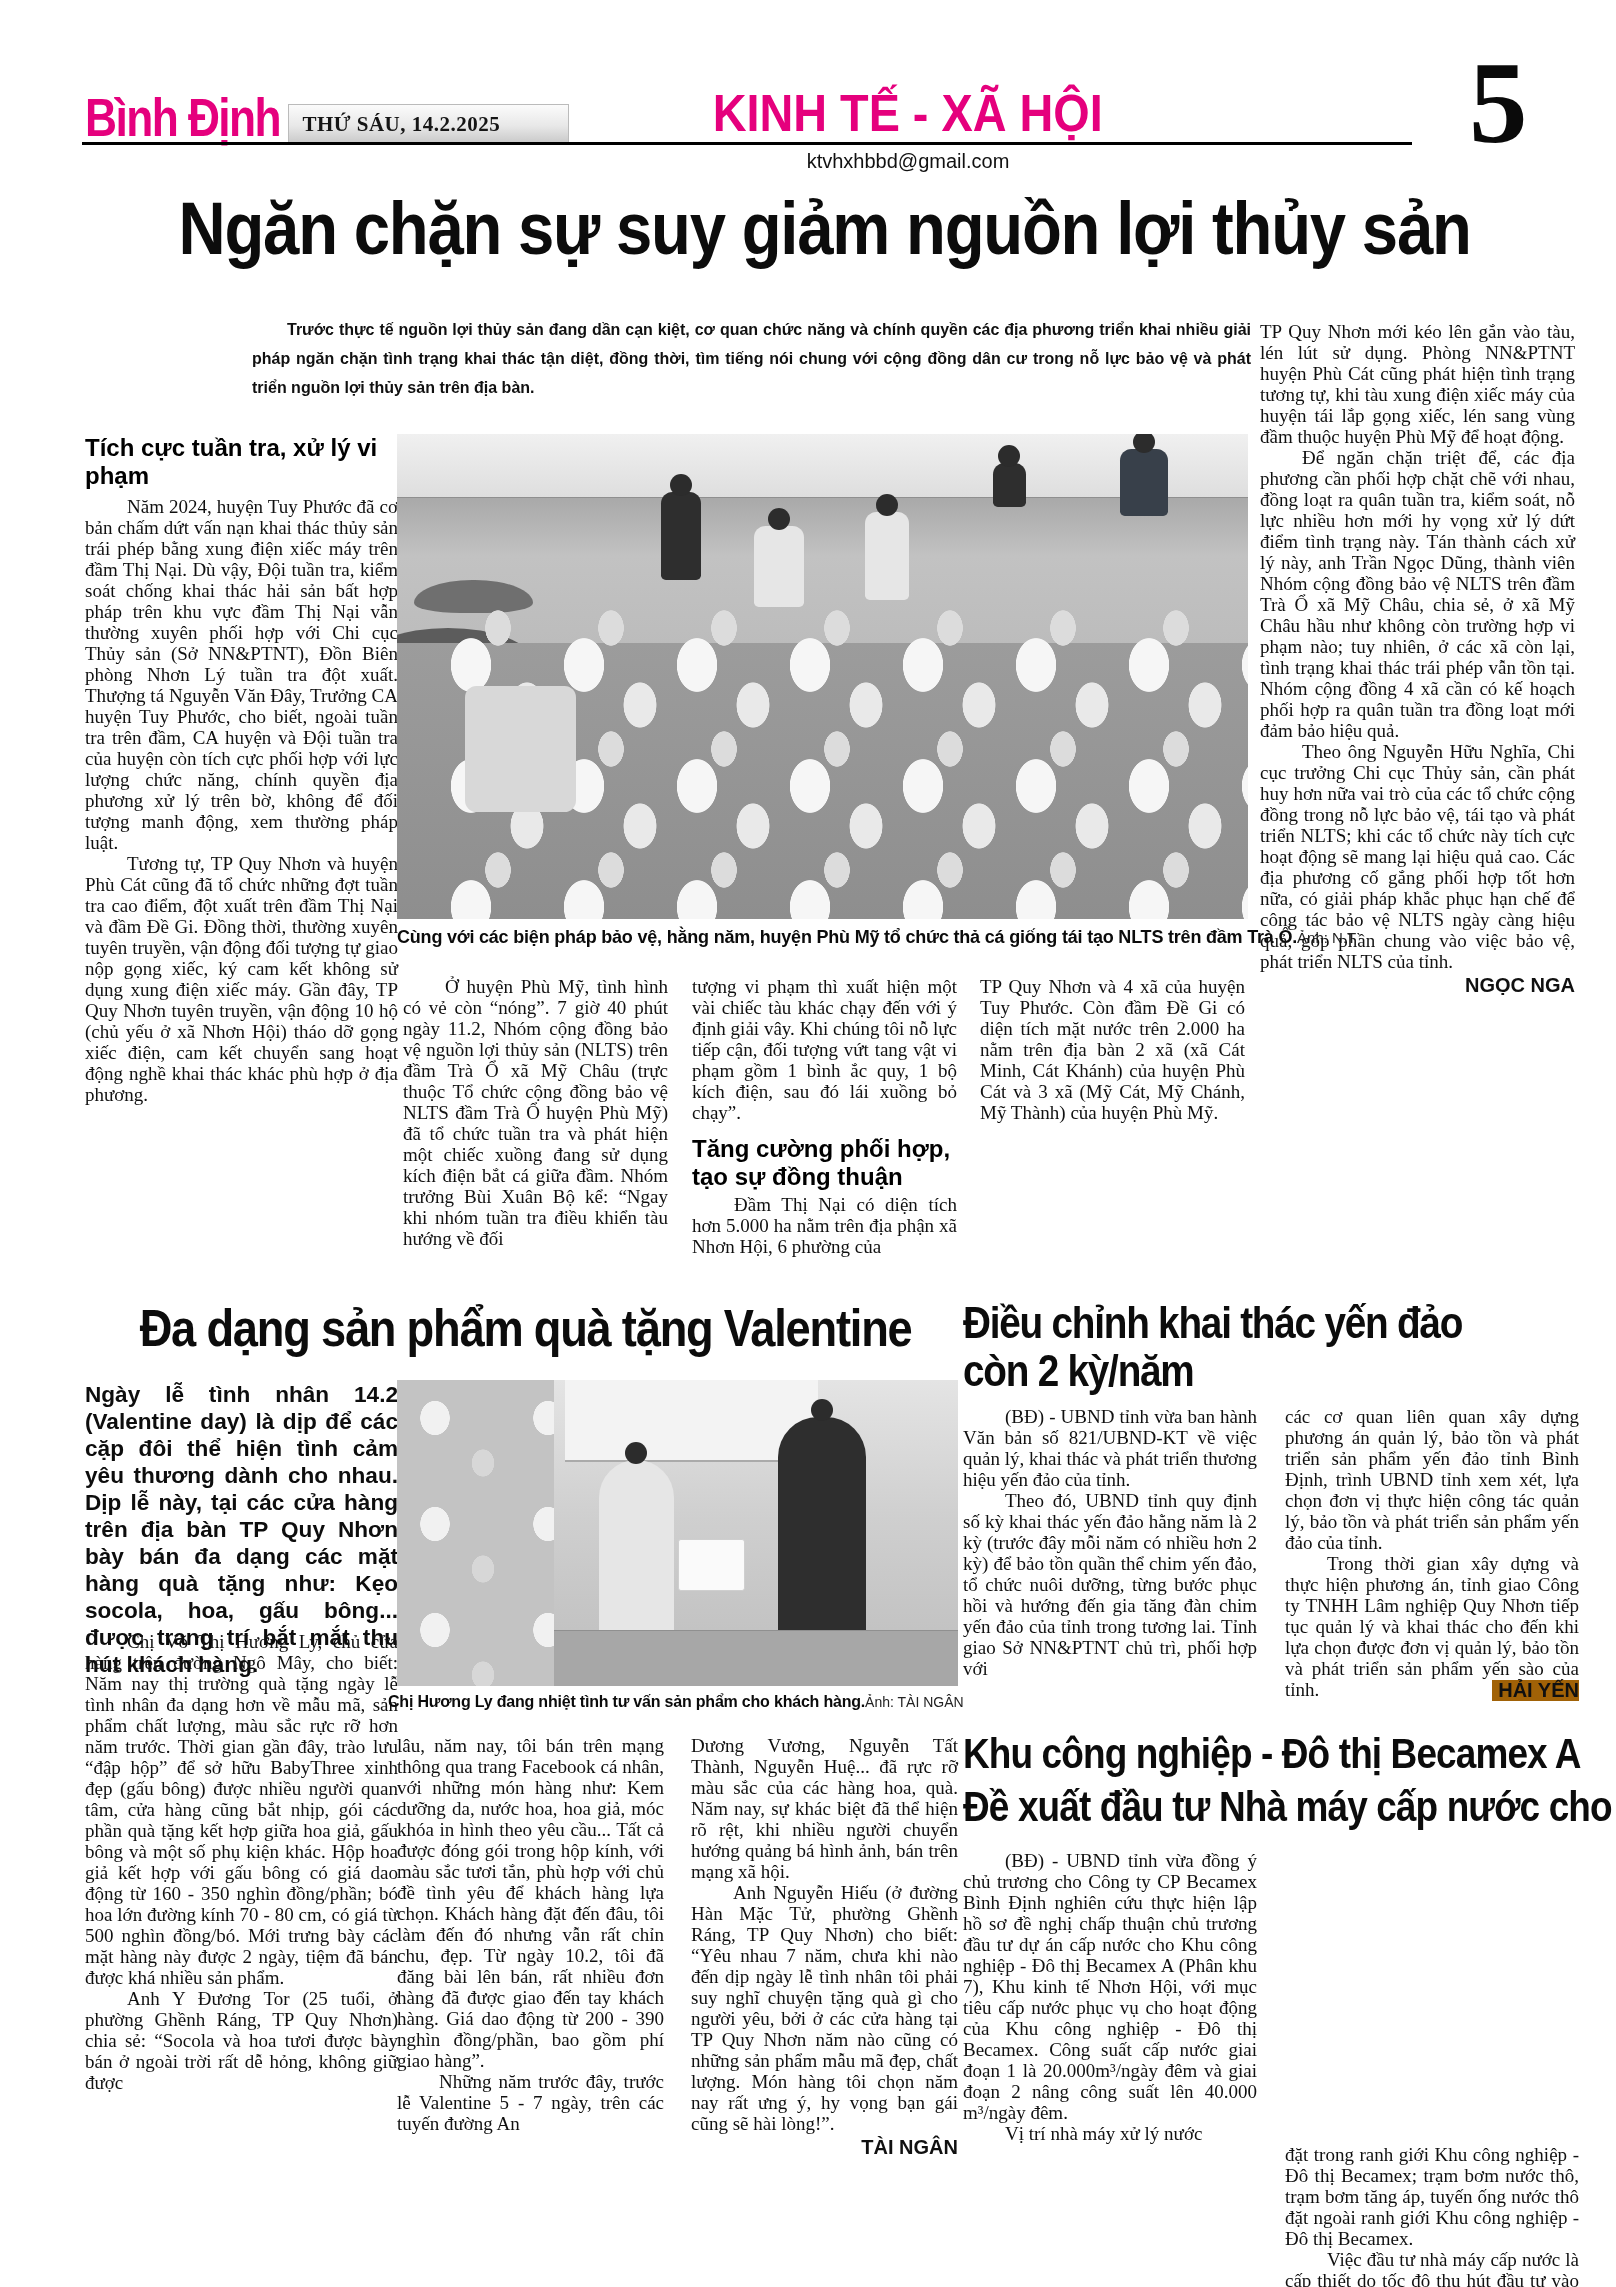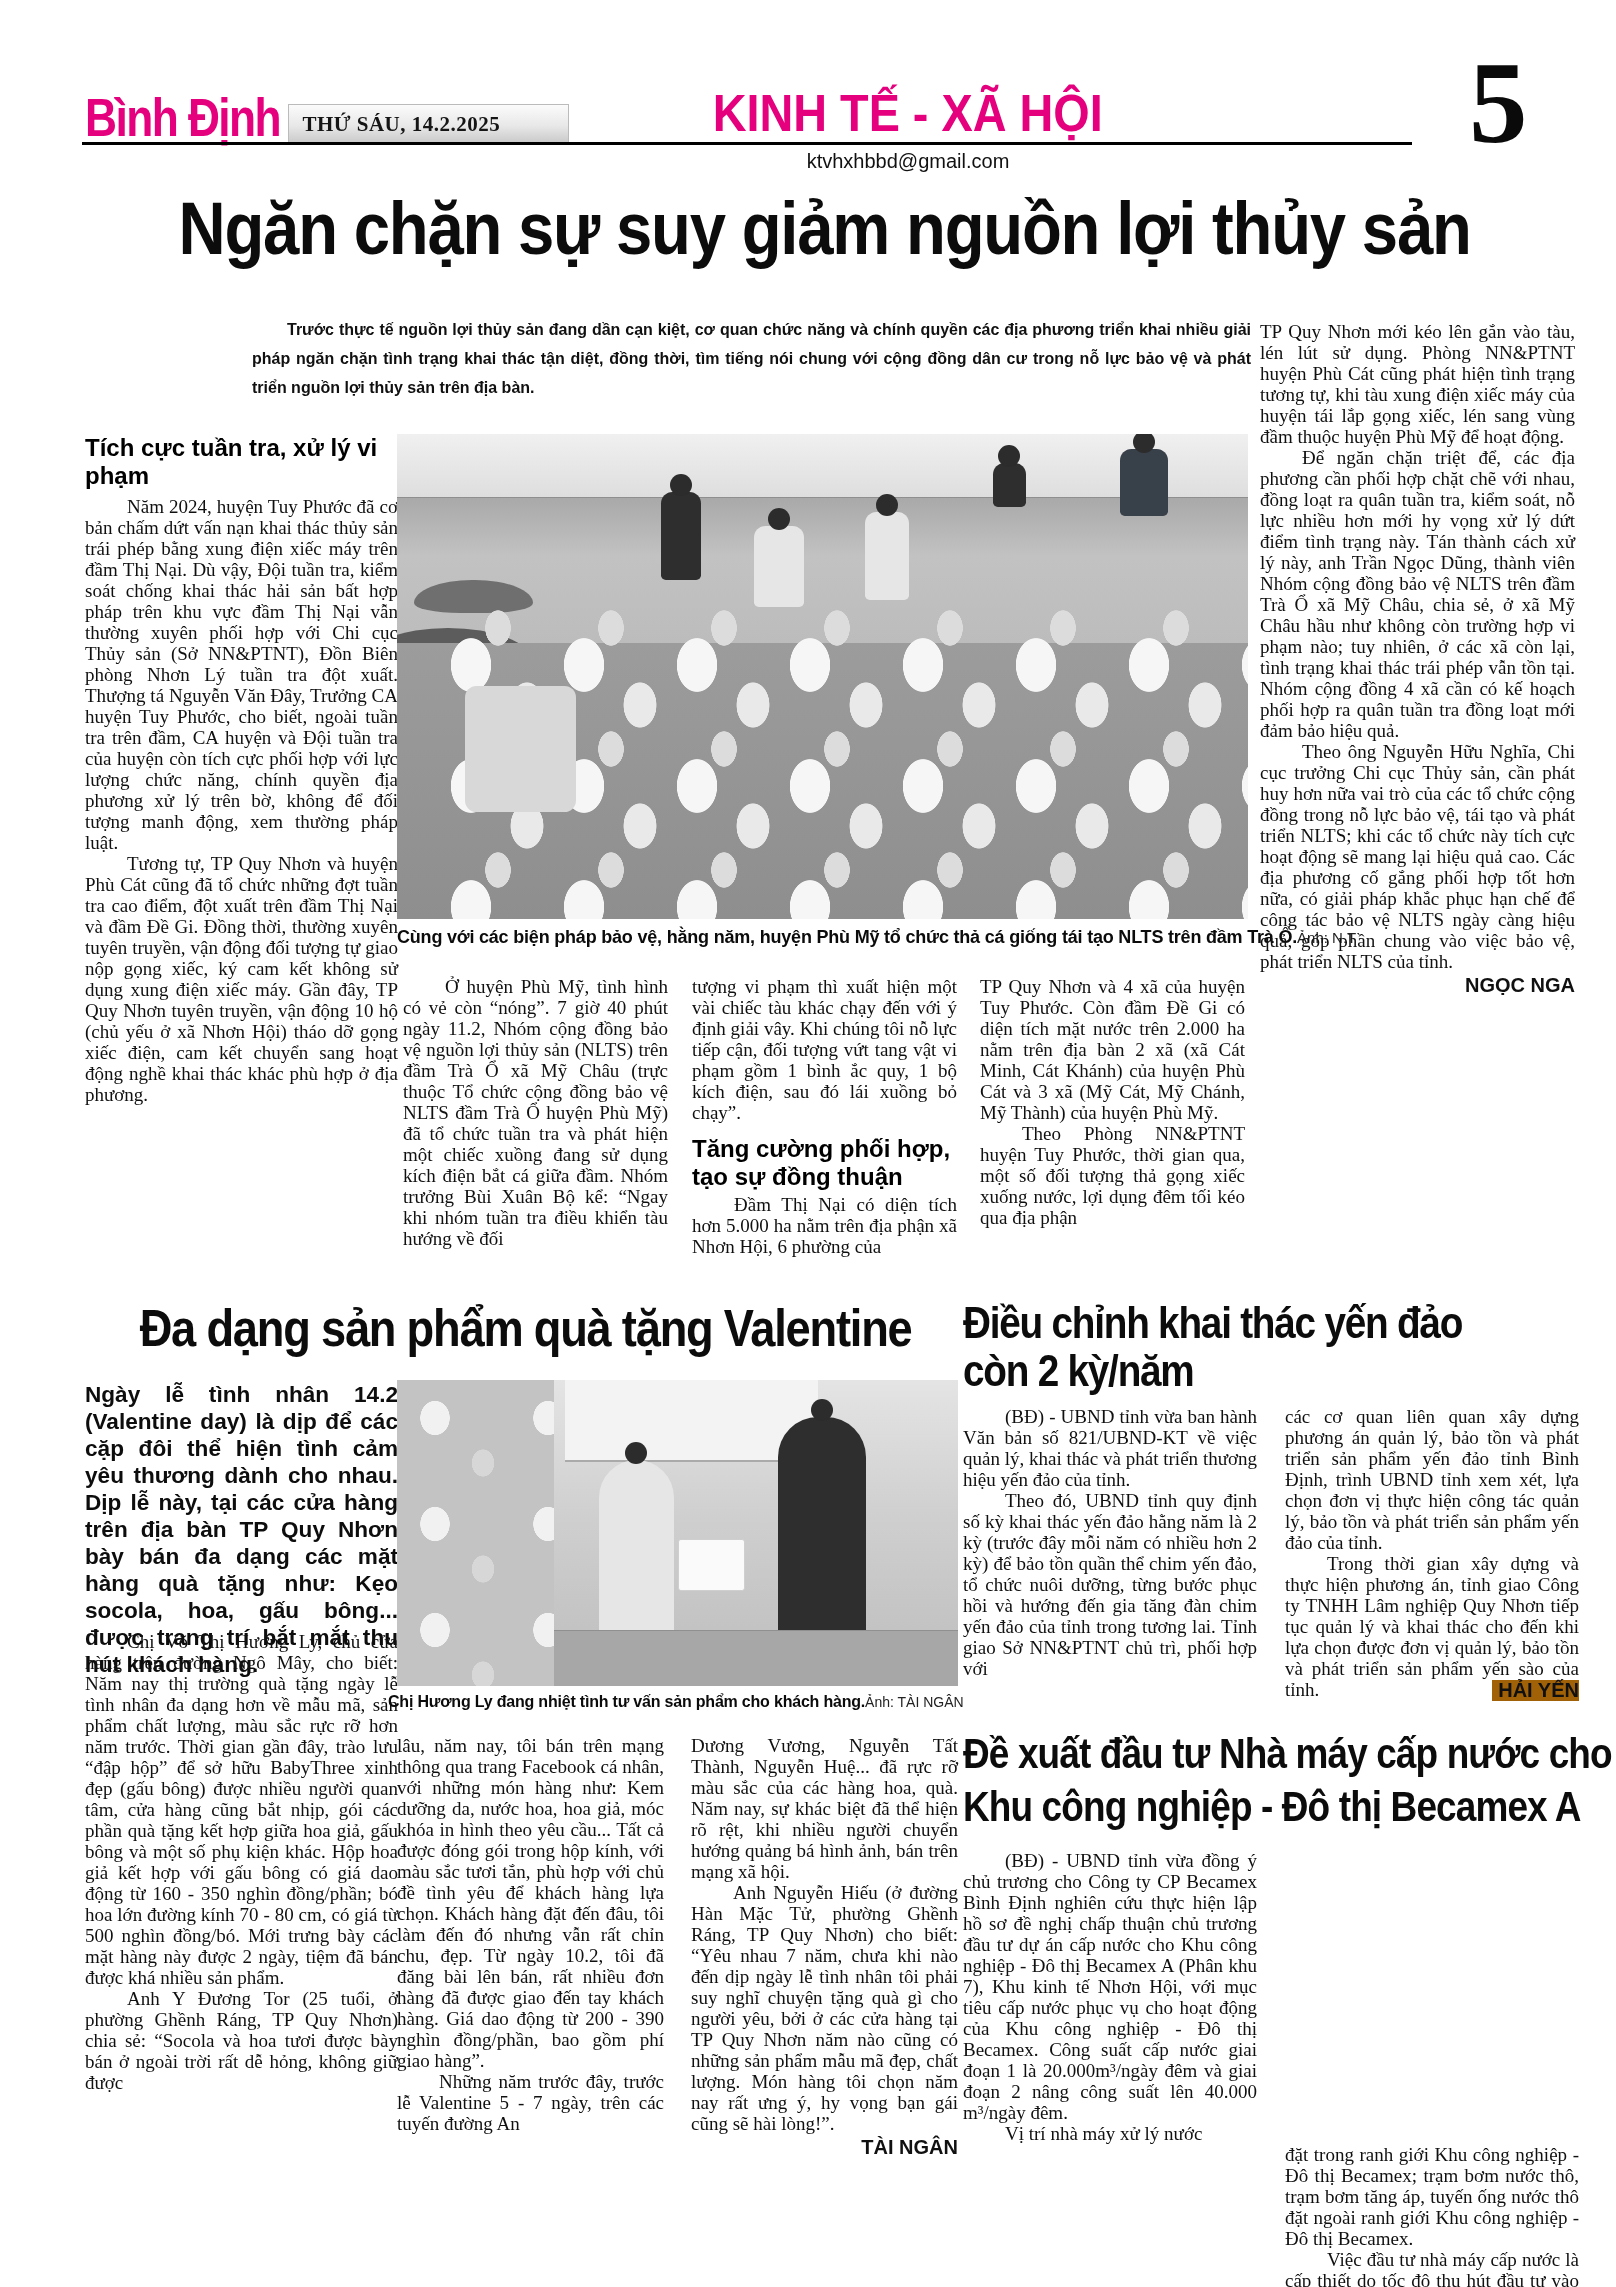--- a/index.html
+++ b/index.html
@@ -141,21 +141,20 @@
   <div class="abs bodycol" style="left:403px;top:976px;width:265px;">
     <p>Ở huyện Phù Mỹ, tình hình có vẻ còn “nóng”. 7 giờ 40 phút ngày 11.2, Nhóm cộng đồng bảo vệ nguồn lợi thủy sản (NLTS) trên đầm Trà Ổ xã Mỹ Châu (trực thuộc Tổ chức cộng đồng bảo vệ NLTS đầm Trà Ổ huyện Phù Mỹ) đã tổ chức tuần tra và phát hiện một chiếc xuồng đang sử dụng kích điện bắt cá giữa đầm. Nhóm trưởng Bùi Xuân Bộ kể: “Ngay khi nhóm tuần tra điều khiển tàu hướng về đối</p>
   </div>
   <div class="abs bodycol" style="left:692px;top:976px;width:265px;">
     <p class="noind">tượng vi phạm thì xuất hiện một vài chiếc tàu khác chạy đến với ý định giải vây. Khi chúng tôi nỗ lực tiếp cận, đối tượng vứt tang vật vi phạm gồm 1 bình ắc quy, 1 bộ kích điện, sau đó lái xuồng bỏ chạy”.</p>
     <h3 class="subhead subhead2">Tăng cường phối hợp, tạo sự đồng thuận</h3>
     <p>Đầm Thị Nại có diện tích hơn 5.000 ha nằm trên địa phận xã Nhơn Hội, 6 phường của</p>
   </div>
   <div class="abs bodycol" style="left:980px;top:976px;width:265px;">
     <p class="noind">TP Quy Nhơn và 4 xã của huyện Tuy Phước. Còn đầm Đề Gi có diện tích mặt nước trên 2.000 ha nằm trên địa bàn 2 xã (xã Cát Minh, Cát Khánh) của huyện Phù Cát và 3 xã (Mỹ Cát, Mỹ Chánh, Mỹ Thành) của huyện Phù Mỹ.</p>
-    <p>Theo Phòng NN&amp;PTNT huyện Tuy Phước, thời gian qua, một số đối tượng thả gọng xiếc xuống nước, lợi dụng đêm tối kéo qua địa phận</p>
   </div>
 
   <div class="abs bodycol" style="left:1260px;top:321px;width:315px;">
     <p class="noind">TP Quy Nhơn mới kéo lên gắn vào tàu, lén lút sử dụng. Phòng NN&amp;PTNT huyện Phù Cát cũng phát hiện tình trạng tương tự, khi tàu xung điện xiếc máy của huyện tái lắp gọng xiếc, lén sang vùng đầm thuộc huyện Phù Mỹ để hoạt động.</p>
     <p>Để ngăn chặn triệt để, các địa phương cần phối hợp chặt chẽ với nhau, đồng loạt ra quân tuần tra, kiểm soát, nỗ lực nhiều hơn mới hy vọng xử lý dứt điểm tình trạng này. Tán thành cách xử lý này, anh Trần Ngọc Dũng, thành viên Nhóm cộng đồng bảo vệ NLTS trên đầm Trà Ổ xã Mỹ Châu, chia sẻ, ở xã Mỹ Châu hầu như không còn trường hợp vi phạm nào; tuy nhiên, ở các xã còn lại, tình trạng khai thác trái phép vẫn tồn tại. Nhóm cộng đồng 4 xã cần có kế hoạch phối hợp ra quân tuần tra đồng loạt mới đảm bảo hiệu quả.</p>
     <p>Theo ông Nguyễn Hữu Nghĩa, Chi cục trưởng Chi cục Thủy sản, cần phát huy hơn nữa vai trò của các tổ chức cộng đồng trong nỗ lực bảo vệ, tái tạo và phát triển NLTS; khi các tổ chức này tích cực hoạt động sẽ mang lại hiệu quả cao. Các địa phương cố gắng phối hợp tốt hơn nữa, có giải pháp khắc phục hạn chế để công tác bảo vệ NLTS ngày càng hiệu quả, góp phần chung vào việc bảo vệ, phát triển NLTS của tỉnh.</p>
     <div class="byline">NGỌC NGA</div>
   </div>
 
   <div class="abs headline h-val" style="left:82px;top:1299px;width:874px;">
@@ -201,22 +200,22 @@
     <p>(BĐ) - UBND tỉnh vừa ban hành Văn bản số 821/UBND-KT về việc quản lý, khai thác và phát triển thương hiệu yến đảo của tỉnh.</p>
     <p>Theo đó, UBND tỉnh quy định số kỳ khai thác yến đảo hằng năm là 2 kỳ (trước đây mỗi năm có nhiều hơn 2 kỳ) để bảo tồn quần thể chim yến đảo, tổ chức nuôi dưỡng, từng bước phục hồi và hướng đến gia tăng đàn chim yến đảo của tỉnh trong tương lai. Tỉnh giao Sở NN&amp;PTNT chủ trì, phối hợp với</p>
   </div>
   <div class="abs bodycol colwrap" style="left:1285px;top:1406px;width:294px;">
     <p class="noind">các cơ quan liên quan xây dựng phương án quản lý, bảo tồn và phát triển sản phẩm yến đảo tỉnh Bình Định, trình UBND tỉnh xem xét, lựa chọn đơn vị thực hiện công tác quản lý, bảo tồn và phát triển sản phẩm yến đảo của tỉnh.</p>
     <p>Trong thời gian xây dựng và thực hiện phương án, tỉnh giao Công ty TNHH Lâm nghiệp Quy Nhơn tiếp tục quản lý và khai thác cho đến khi lựa chọn được đơn vị quản lý, bảo tồn và phát triển sản phẩm yến sào của tỉnh.</p>
     <span class="byline-abs">HẢI YẾN</span>
   </div>
 
   <div class="abs headline h-sub3" style="left:963px;top:1727px;width:624px;">
+    <div><span class="cond-l">Khu công nghiệp - Đô thị Becamex A</span></div>
     <div><span class="cond-l">Đề xuất đầu tư Nhà máy cấp nước cho</span></div>
-    <div><span class="cond-l">Khu công nghiệp - Đô thị Becamex A</span></div>
   </div>
   <div class="abs bodycol" style="left:963px;top:1850px;width:294px;">
     <p>(BĐ) - UBND tỉnh vừa đồng ý chủ trương cho Công ty CP Becamex Bình Định nghiên cứu thực hiện lập hồ sơ đề nghị chấp thuận chủ trương đầu tư dự án cấp nước cho Khu công nghiệp - Đô thị Becamex A (Phân khu 7), Khu kinh tế Nhơn Hội, với mục tiêu cấp nước phục vụ cho hoạt động của Khu công nghiệp - Đô thị Becamex. Công suất cấp nước giai đoạn 1 là 20.000m³/ngày đêm và giai đoạn 2 nâng công suất lên 40.000 m³/ngày đêm.</p>
     <p>Vị trí nhà máy xử lý nước</p>
   </div>
   <div class="abs bodycol colwrap" style="left:1285px;top:1850px;width:294px;">
     <p class="noind">đặt trong ranh giới Khu công nghiệp - Đô thị Becamex; trạm bơm nước thô, trạm bơm tăng áp, tuyến ống nước thô đặt ngoài ranh giới Khu công nghiệp - Đô thị Becamex.</p>
     <p>Việc đầu tư nhà máy cấp nước là cấp thiết do tốc độ thu hút đầu tư vào Khu công nghiệp - Đô thị Becamex ngày càng tăng. Nhu cầu sử dụng nước tại đây dự báo đạt 25.000 m³/ngày đêm vào năm 2030 và 47.000 m³/ngày đêm vào năm 2050.</p>
 
   </div>

